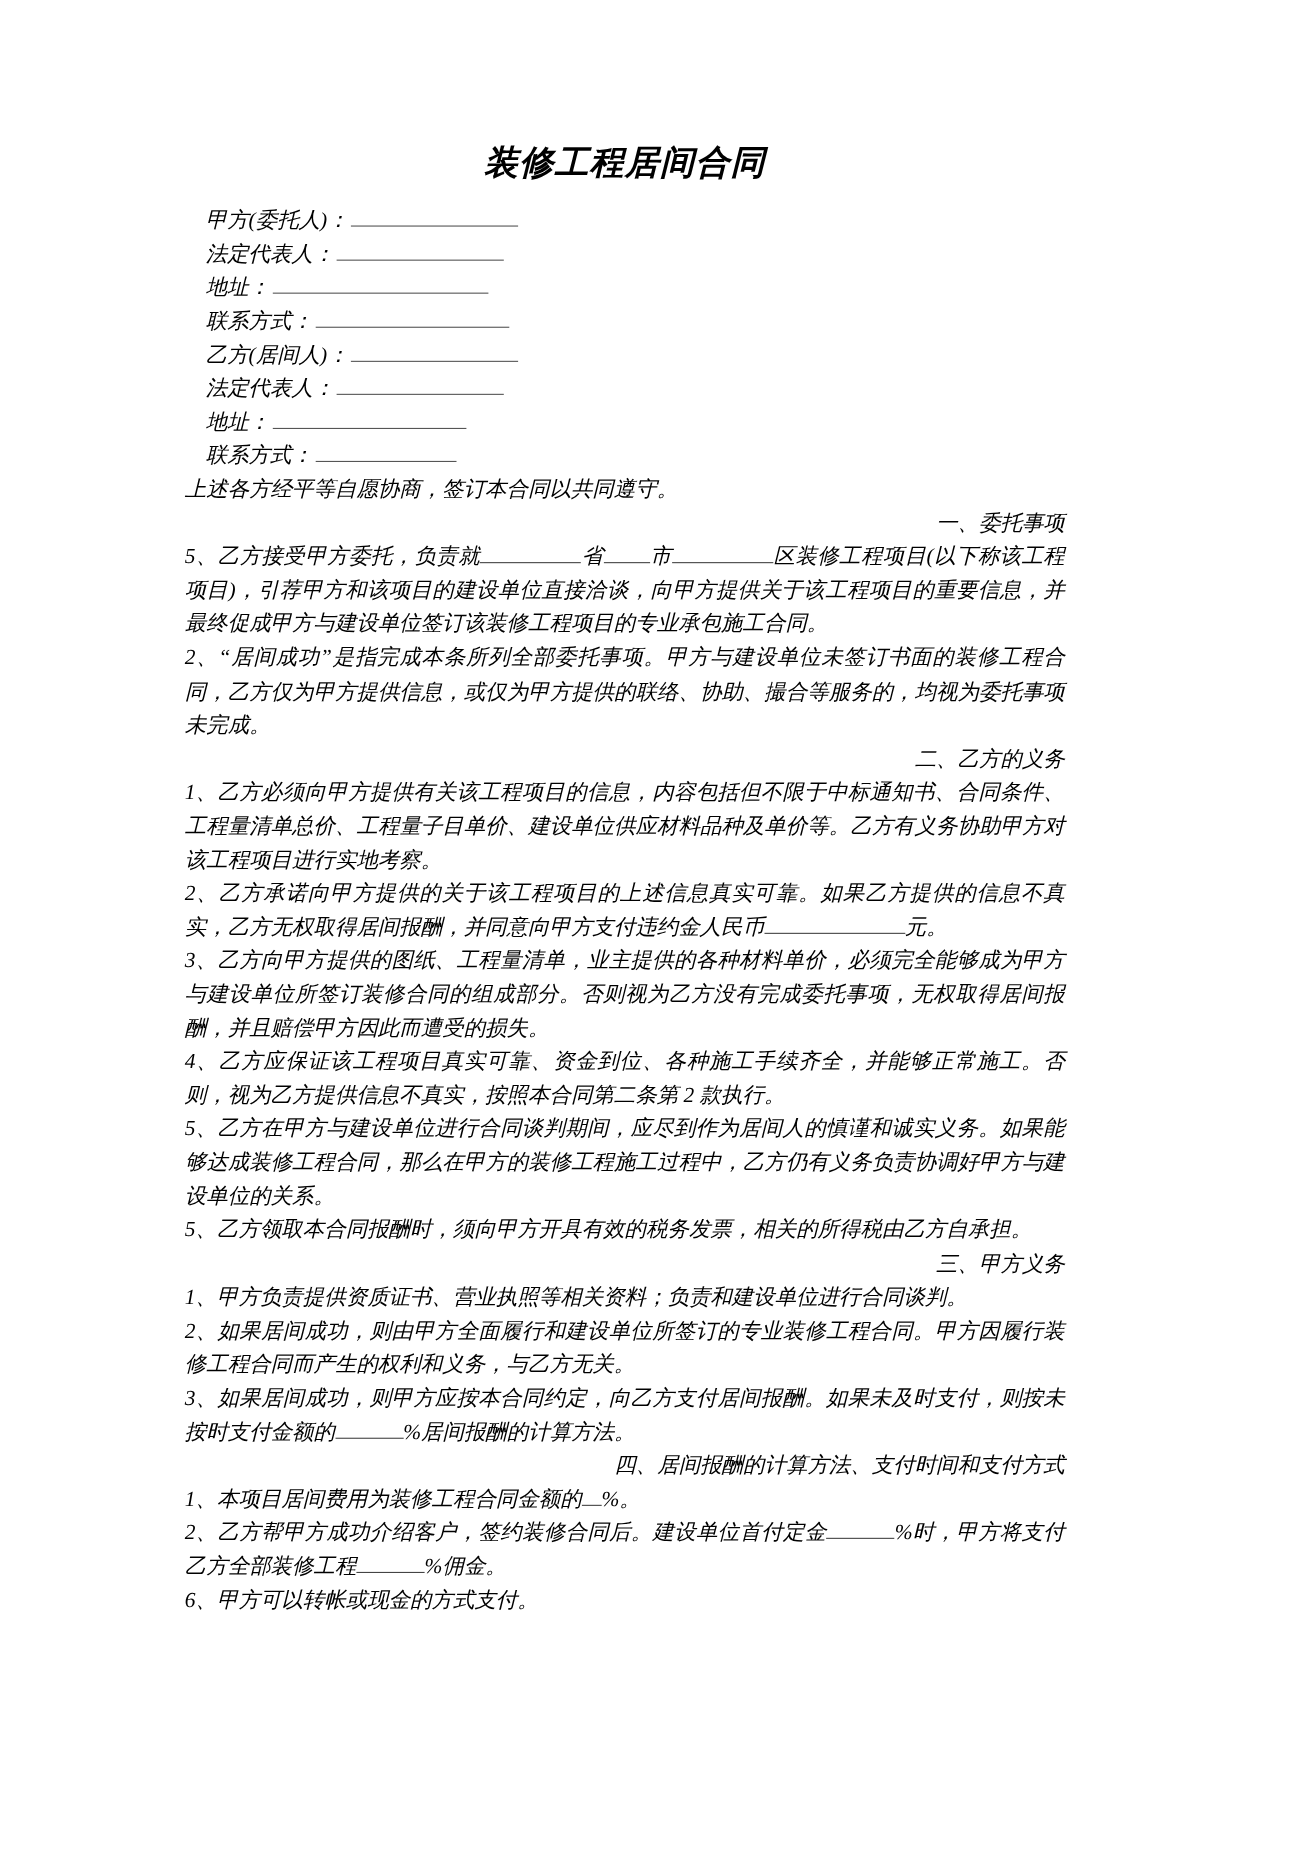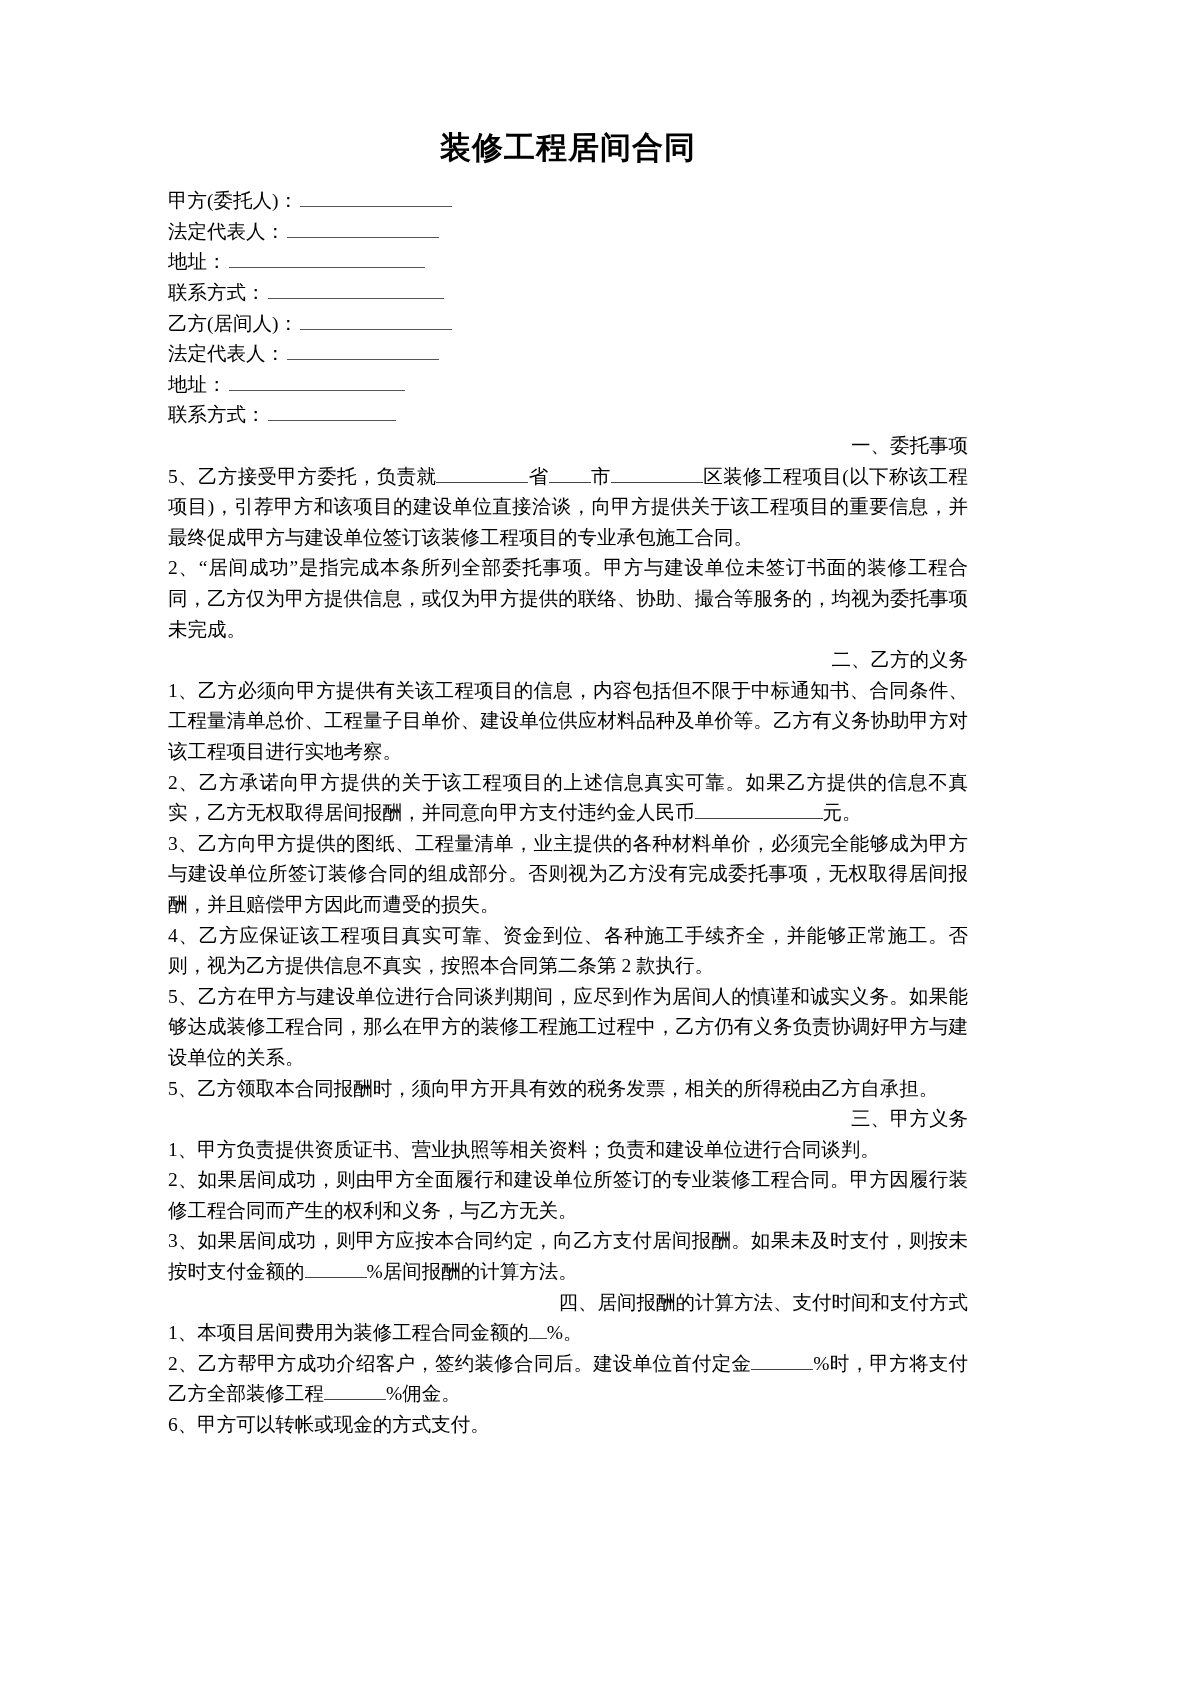--- a/index.html
+++ b/index.html
@@ -9,20 +9,21 @@
     background: #ffffff;
   }
   .page {
     position: relative;
     width: 1190px;
     height: 1683px;
     margin: 0 auto;
     background: #ffffff;
     box-sizing: border-box;
     overflow: hidden;
+    font-style: italic;
   }
   .content {
     position: absolute;
     left: 168px;
     top: 128px;
     width: 800px;
   }
   .doc-title {
     font-family: "Liberation Serif", "DejaVu Serif", serif;
     font-size: 31px;
@@ -32,20 +33,21 @@
     margin: 0 0 18px 0;
     letter-spacing: 1px;
     line-height: 1.3;
   }
   .party-line {
     font-family: "Liberation Serif", "DejaVu Serif", serif;
     font-size: 19.5px;
     color: #000000;
     line-height: 30.6px;
     white-space: nowrap;
+    margin-left: 19px;
   }
   .party-line .blank {
     display: inline-block;
     border-bottom: 1px solid #555555;
     vertical-align: baseline;
     height: 17px;
     margin-left: 2px;
   }
   .body-para {
     font-family: "Liberation Serif", "DejaVu Serif", serif;
@@ -87,20 +89,21 @@
         <div class="party-line"><span>甲方(委托人)：</span><span class="blank w-p3"></span></div>
         <div class="party-line"><span>法定代表人：</span><span class="blank w-p3"></span></div>
         <div class="party-line"><span>地址：</span><span class="blank w-p5"></span></div>
         <div class="party-line"><span>联系方式：</span><span class="blank w-p4"></span></div>
         <div class="party-line"><span>乙方(居间人)：</span><span class="blank w-p3"></span></div>
         <div class="party-line"><span>法定代表人：</span><span class="blank w-p3"></span></div>
         <div class="party-line"><span>地址：</span><span class="blank w-p4"></span></div>
         <div class="party-line"><span>联系方式：</span><span class="blank w-p2"></span></div>
       </div>
 
+    <p class="body-para">上述各方经平等自愿协商，签订本合同以共同遵守。</p>
 
     <div id="sections-block">
         <p class="body-para heading">一、委托事项</p>
         <p class="body-para"><span>5、乙方接受甲方委托，负责就</span><span class="inline-blank w-lg"></span><span>省</span><span class="inline-blank w-sm"></span><span>市</span><span class="inline-blank w-lg"></span><span>区装修工程项目(以下称该工程项目)，引荐甲方和该项目的建设单位直接洽谈，向甲方提供关于该工程项目的重要信息，并最终促成甲方与建设单位签订该装修工程项目的专业承包施工合同。</span></p>
         <p class="body-para"><span>2、“居间成功”是指完成本条所列全部委托事项。甲方与建设单位未签订书面的装修工程合同，乙方仅为甲方提供信息，或仅为甲方提供的联络、协助、撮合等服务的，均视为委托事项未完成。</span></p>
         <p class="body-para heading">二、乙方的义务</p>
         <p class="body-para"><span>1、乙方必须向甲方提供有关该工程项目的信息，内容包括但不限于中标通知书、合同条件、工程量清单总价、工程量子目单价、建设单位供应材料品种及单价等。乙方有义务协助甲方对该工程项目进行实地考察。</span></p>
         <p class="body-para"><span>2、乙方承诺向甲方提供的关于该工程项目的上述信息真实可靠。如果乙方提供的信息不真实，乙方无权取得居间报酬，并同意向甲方支付违约金人民币</span><span class="inline-blank w-p2"></span><span>元。</span></p>
         <p class="body-para"><span>3、乙方向甲方提供的图纸、工程量清单，业主提供的各种材料单价，必须完全能够成为甲方与建设单位所签订装修合同的组成部分。否则视为乙方没有完成委托事项，无权取得居间报酬，并且赔偿甲方因此而遭受的损失。</span></p>
         <p class="body-para"><span>4、乙方应保证该工程项目真实可靠、资金到位、各种施工手续齐全，并能够正常施工。否则，视为乙方提供信息不真实，按照本合同第二条第 2 款执行。</span></p>

